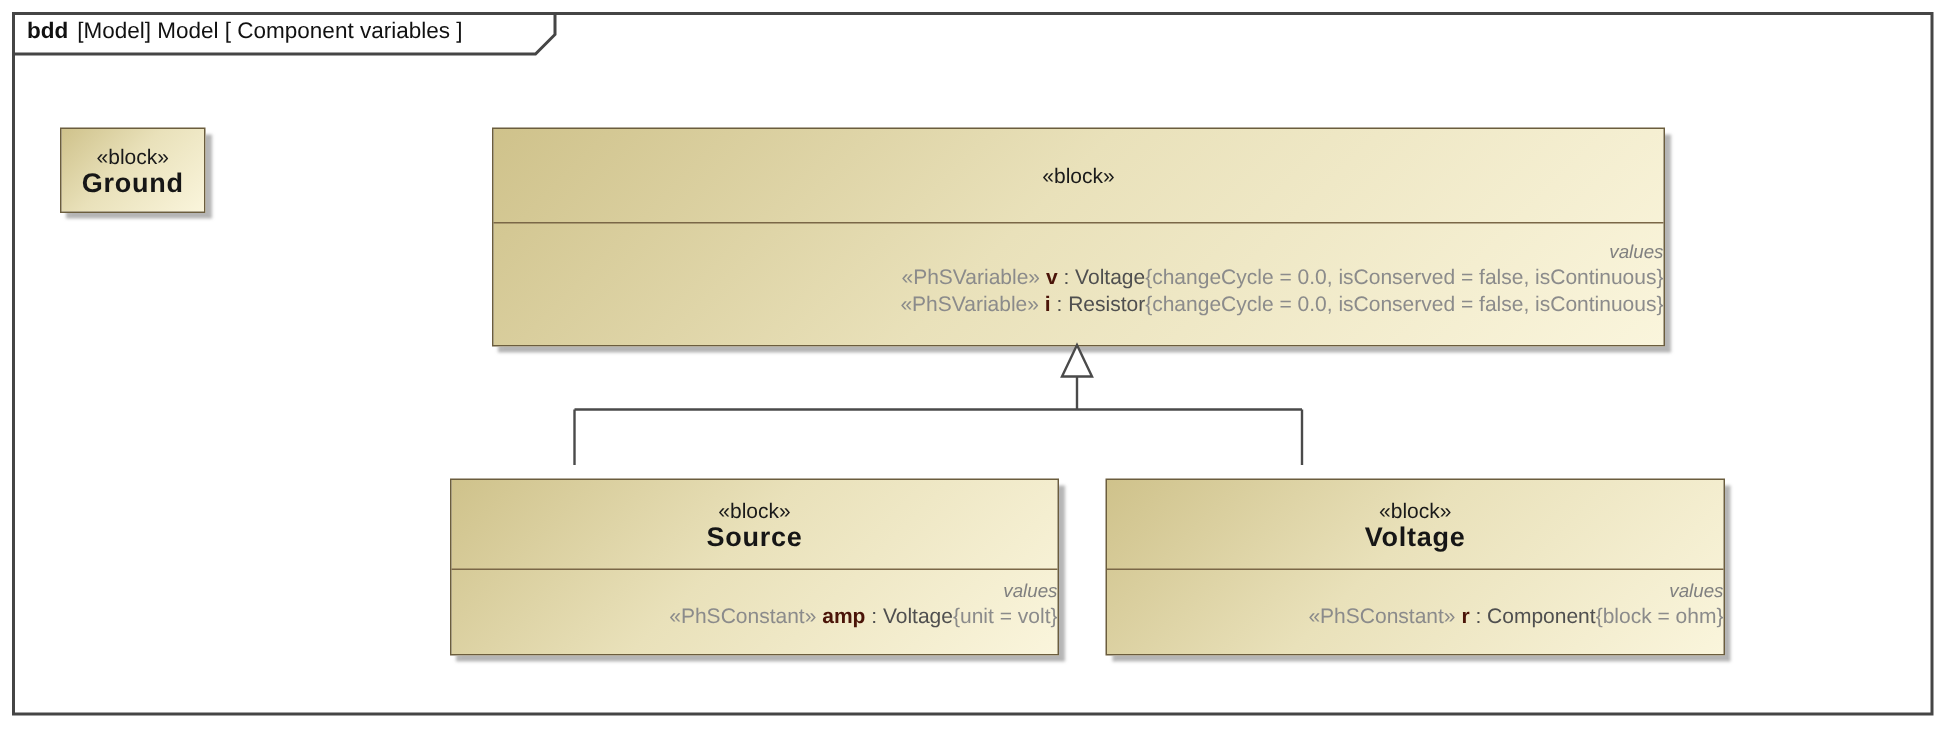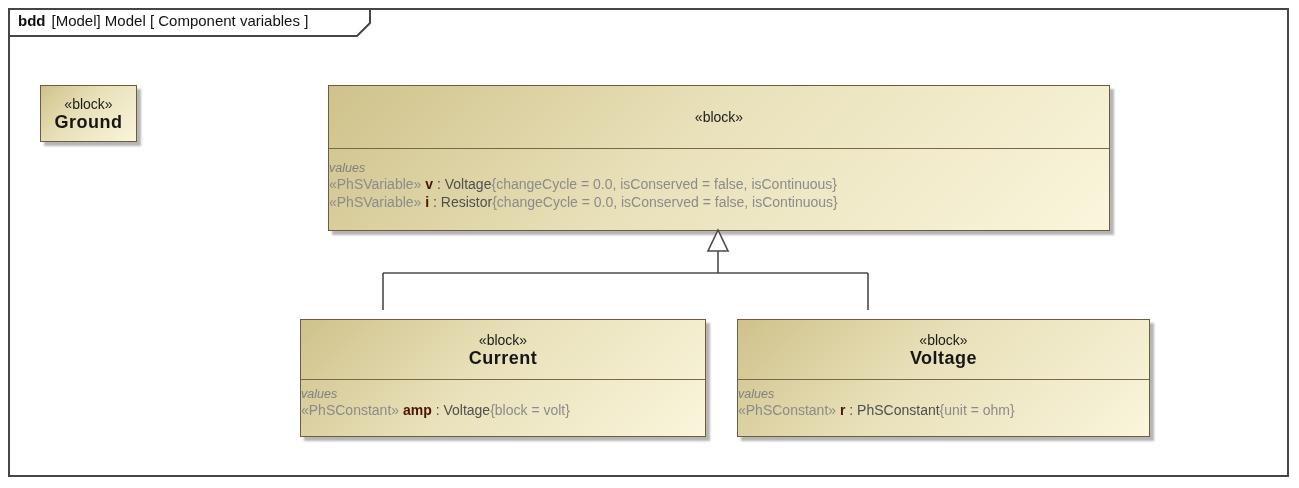--- a/index.html
+++ b/index.html
@@ -35,21 +35,21 @@
     color:#161616;
   }
   .block-header {
     display:flex; flex-direction:column; align-items:center; justify-content:center;
   }
   .stereotype-line { font-size:14px; color:#1a1a1a; line-height:18px; }
   .block-name { font-size:18px; font-weight:bold; line-height:19px; letter-spacing:0.5px; }
   .block-name.abstract { font-style:italic; }
   .compartment {
     border-top:1px solid #7a6747;
-    text-align:left;
+    text-align:right;
     overflow:hidden;
   }
   .compartment-label { font-size:12.5px; font-style:italic; color:#808080; line-height:16px; }
   .vline { font-size:14px; line-height:17.5px; white-space:nowrap; }
   .stereo { color:#8b8b8b; }
   .vname { font-weight:bold; color:#4a1408; }
   .vtype { color:#4f4f4f; }
   .vbraces { color:#8b8b8b; }
 
   #block-ground   { left:30px;  top:75px;  width:97px;  height:57px; }
@@ -105,43 +105,43 @@
           <span class="stereo">«PhSVariable»</span>
           <span class="vname">i</span>
           <span class="vtype">: Resistor</span><span class="vbraces">{changeCycle = 0.0, isConserved = false, isContinuous}</span>
         </div>
       </div>
     </div>
 
     <div class="block child-block" id="block-source">
       <div class="block-header">
         <div class="stereotype-line">«block»</div>
-        <div class="block-name">Current</div>
+        <div class="block-name">Source</div>
       </div>
       <div class="compartment">
         <div class="compartment-label">values</div>
         <div class="vline">
           <span class="stereo">«PhSConstant»</span>
           <span class="vname">amp</span>
-          <span class="vtype">: Voltage</span><span class="vbraces">{block = volt}</span>
+          <span class="vtype">: Voltage</span><span class="vbraces">{unit = volt}</span>
         </div>
       </div>
     </div>
 
     <div class="block child-block" id="block-resistor">
       <div class="block-header">
         <div class="stereotype-line">«block»</div>
         <div class="block-name">Voltage</div>
       </div>
       <div class="compartment">
         <div class="compartment-label">values</div>
         <div class="vline">
           <span class="stereo">«PhSConstant»</span>
           <span class="vname">r</span>
-          <span class="vtype">: PhSConstant</span><span class="vbraces">{unit = ohm}</span>
+          <span class="vtype">: Component</span><span class="vbraces">{block = ohm}</span>
         </div>
       </div>
     </div>
   </div>
 
   <svg id="connector-layer">
     <g stroke="#4a4a4a" stroke-width="1.6" fill="none">
       <line x1="718" y1="251" x2="718" y2="273"></line>
       <line x1="383" y1="273" x2="868" y2="273"></line>
       <line x1="383" y1="273" x2="383" y2="310"></line>

